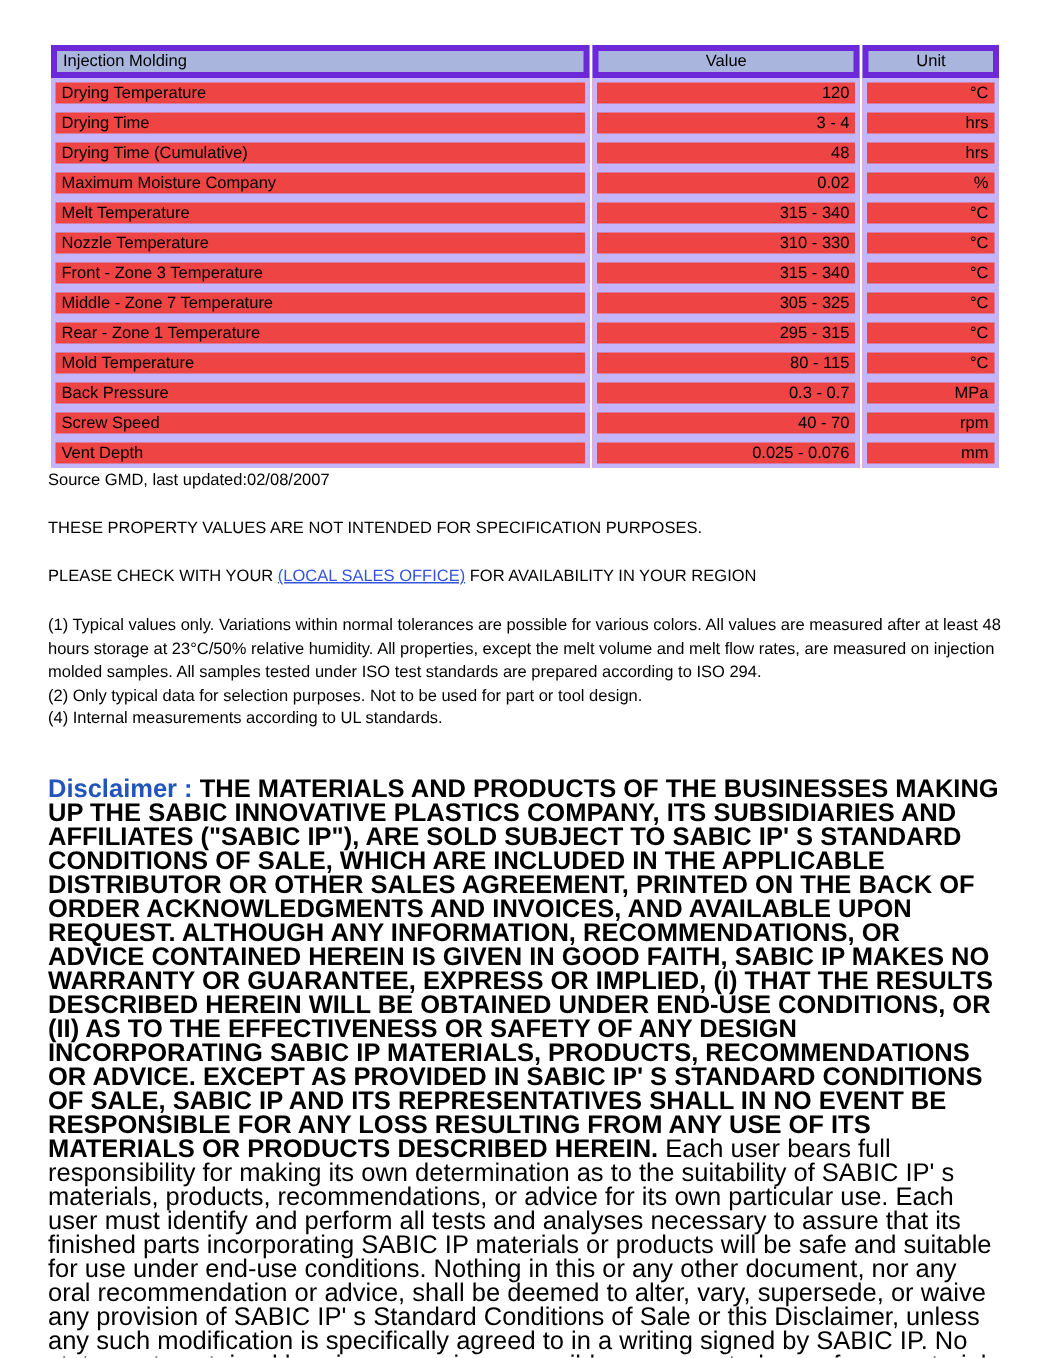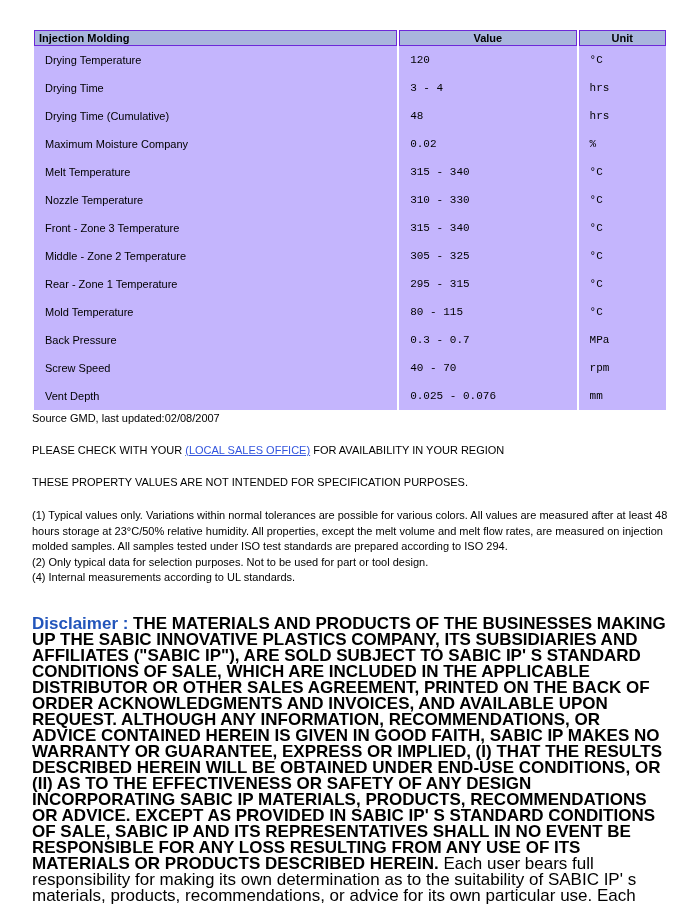--- a/index.html
+++ b/index.html
@@ -21,29 +21,29 @@
   table.props th, table.props td {
     font-size:11px;
     line-height:13px;
     height:14px;
     padding:0 4px;
     overflow:hidden;
     white-space:nowrap;
   }
   table.props th {
     background:#a9b5dd;
-    border:1px solid #6d28d9;
-    font-weight:bold;
+    border:4px solid #6d28d9;
+    font-weight:normal;
     text-align:center;
     margin-left:32px;
   }
   table.props th.c-name { text-align:left; }
-  table.props td { border:7px solid #c4b5fd; background:#c4b5fd; }
+  table.props td { border:3px solid #c4b5fd; background:#ef4444; }
   td.c-name { text-align:left; }
-  td.c-val, td.c-unit { text-align:left;font-family:Liberation Mono, monospace; }
+  td.c-val, td.c-unit { text-align:right; }
   .c-name { width:59%; }
   .c-val  { width:28%; }
   .c-unit { width:13%; }
 
   .source {
     width:636px;
     text-align:left;
     font-size:11px;
     line-height:13px;
     margin-top:2px;
@@ -116,21 +116,21 @@
           <td class="c-name">Nozzle Temperature</td>
           <td class="c-val">310 - 330</td>
           <td class="c-unit">°C</td>
         </tr>
         <tr>
           <td class="c-name">Front - Zone 3 Temperature</td>
           <td class="c-val">315 - 340</td>
           <td class="c-unit">°C</td>
         </tr>
         <tr>
-          <td class="c-name">Middle - Zone 2 Temperature</td>
+          <td class="c-name">Middle - Zone 7 Temperature</td>
           <td class="c-val">305 - 325</td>
           <td class="c-unit">°C</td>
         </tr>
         <tr>
           <td class="c-name">Rear - Zone 1 Temperature</td>
           <td class="c-val">295 - 315</td>
           <td class="c-unit">°C</td>
         </tr>
         <tr>
           <td class="c-name">Mold Temperature</td>
@@ -150,23 +150,23 @@
         <tr>
           <td class="c-name">Vent Depth</td>
           <td class="c-val">0.025 - 0.076</td>
           <td class="c-unit">mm</td>
         </tr>
       </tbody>
   </table>
 
   <div class="source">Source GMD, last updated:02/08/2007</div>
 
+  <p class="notice">THESE PROPERTY VALUES ARE NOT INTENDED FOR SPECIFICATION PURPOSES.</p>
+
   <p class="notice"><span>PLEASE CHECK WITH YOUR </span><a class="link" href="#">(LOCAL SALES OFFICE)</a><span> FOR AVAILABILITY IN YOUR REGION</span></p>
-
-  <p class="notice">THESE PROPERTY VALUES ARE NOT INTENDED FOR SPECIFICATION PURPOSES.</p>
 
   <div class="footnotes">
     <div>(1) Typical values only. Variations within normal tolerances are possible for various colors. All values are measured after at least 48 hours storage at 23°C/50% relative humidity. All properties, except the melt volume and melt flow rates, are measured on injection molded samples. All samples tested under ISO test standards are prepared according to ISO 294.</div>
     <div>(2) Only typical data for selection purposes. Not to be used for part or tool design.</div>
     <div>(4) Internal measurements according to UL standards.</div>
   </div>
 
   <p class="disclaimer"><span class="dlabel">Disclaimer : </span><span class="dbold">THE MATERIALS AND PRODUCTS OF THE BUSINESSES MAKING UP THE SABIC INNOVATIVE PLASTICS COMPANY, ITS SUBSIDIARIES AND AFFILIATES ("SABIC IP"), ARE SOLD SUBJECT TO SABIC IP' S STANDARD CONDITIONS OF SALE, WHICH ARE INCLUDED IN THE APPLICABLE DISTRIBUTOR OR OTHER SALES AGREEMENT, PRINTED ON THE BACK OF ORDER ACKNOWLEDGMENTS AND INVOICES, AND AVAILABLE UPON REQUEST. ALTHOUGH ANY INFORMATION, RECOMMENDATIONS, OR ADVICE CONTAINED HEREIN IS GIVEN IN GOOD FAITH, SABIC IP MAKES NO WARRANTY OR GUARANTEE, EXPRESS OR IMPLIED, (I) THAT THE RESULTS DESCRIBED HEREIN WILL BE OBTAINED UNDER END-USE CONDITIONS, OR (II) AS TO THE EFFECTIVENESS OR SAFETY OF ANY DESIGN INCORPORATING SABIC IP MATERIALS, PRODUCTS, RECOMMENDATIONS OR ADVICE. EXCEPT AS PROVIDED IN SABIC IP' S STANDARD CONDITIONS OF SALE, SABIC IP AND ITS REPRESENTATIVES SHALL IN NO EVENT BE RESPONSIBLE FOR ANY LOSS RESULTING FROM ANY USE OF ITS MATERIALS OR PRODUCTS DESCRIBED HEREIN.</span> <span>Each user bears full responsibility for making its own determination as to the suitability of SABIC IP' s materials, products, recommendations, or advice for its own particular use. Each user must identify and perform all tests and analyses necessary to assure that its finished parts incorporating SABIC IP materials or products will be safe and suitable for use under end-use conditions. Nothing in this or any other document, nor any oral recommendation or advice, shall be deemed to alter, vary, supersede, or waive any provision of SABIC IP' s Standard Conditions of Sale or this Disclaimer, unless any such modification is specifically agreed to in a writing signed by SABIC IP. No statement contained herein concerning a possible or suggested use of any material, product or design is intended, or should be construed, to grant any license under any patent or other intellectual property right of SABIC Innovative Plastics Company or any of its subsidiaries or affiliates covering such use or design, or as a recommendation for the use of such material, product or design in the infringement of any patent or other intellectual property right</span></p>
 
   <p class="trademark">* Lexan is a trademark of the SABIC Innovative Plastics Company</p>

